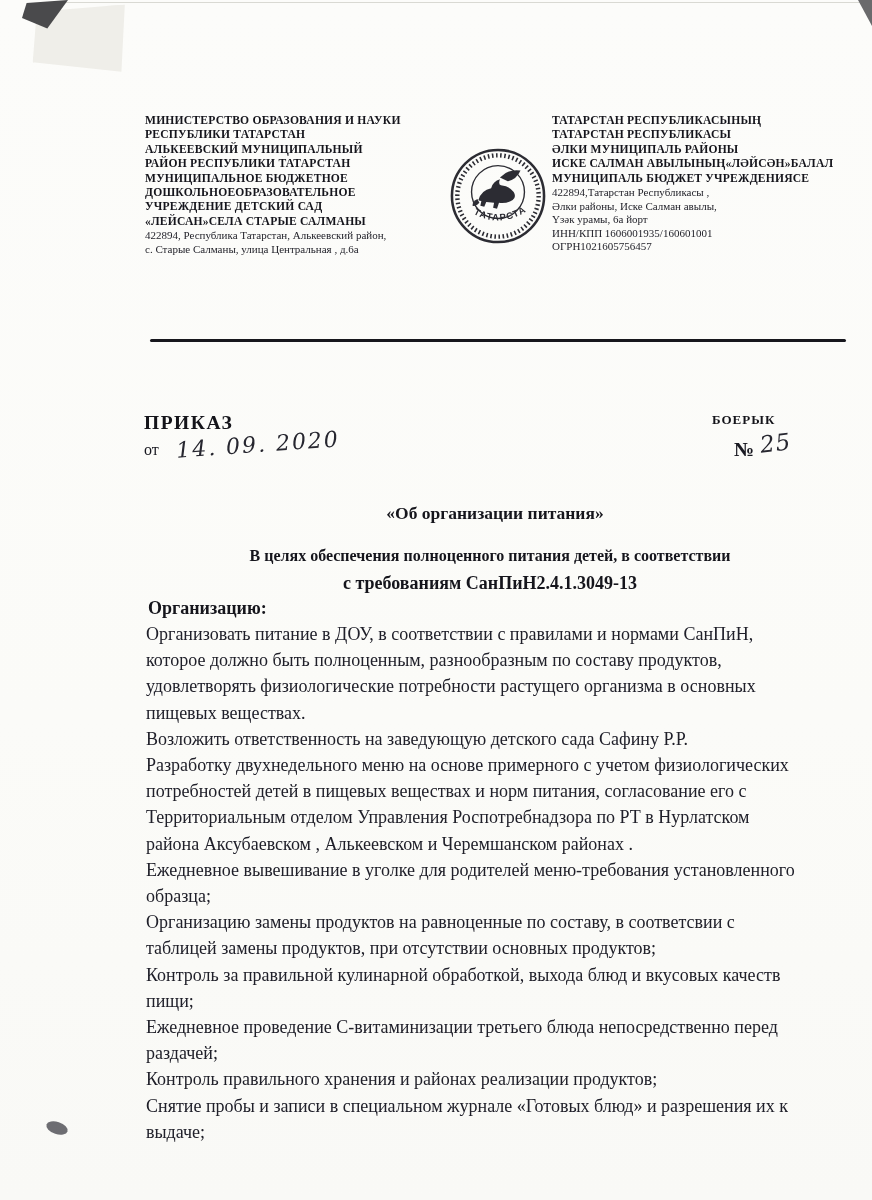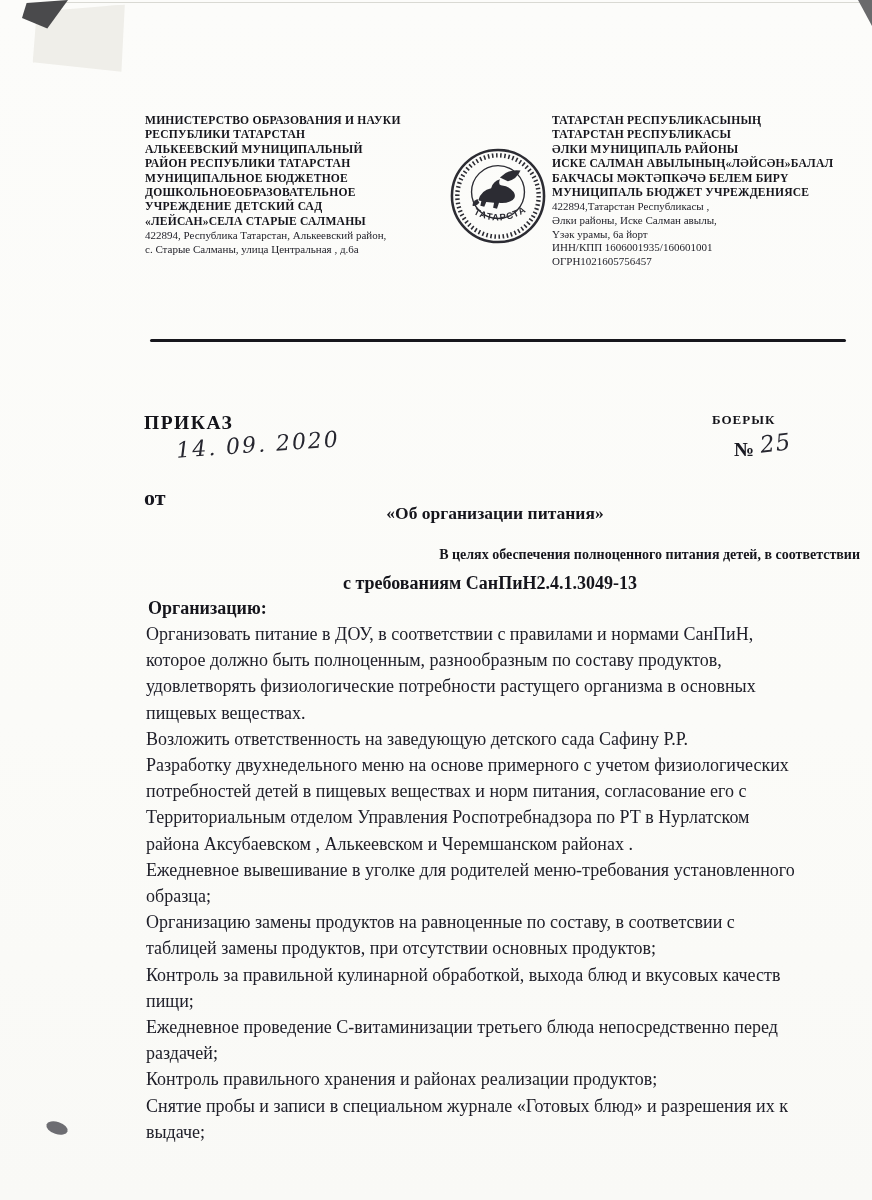--- a/index.html
+++ b/index.html
@@ -26,31 +26,31 @@
   .lh-left{position:absolute;left:145px;top:114px;width:302px;}
   .lh-right{position:absolute;left:552px;top:114px;width:318px;}
   .lh-line{font-weight:bold;font-size:11.6px;line-height:14.4px;letter-spacing:.2px;color:#15151c;}
   .lh-addr{font-weight:normal;font-size:11px;line-height:13.6px;color:#23232b;}
   .emblem{position:absolute;left:449px;top:146px;width:98px;height:100px;}
   
   .divider{position:absolute;left:150px;top:339px;width:696px;height:3px;background:#17171d;border-radius:2px;}
   
   .t-ru{position:absolute;left:144px;top:412px;font-size:19.5px;font-weight:bold;letter-spacing:1.5px;color:#14141a;}
   .t-tt{position:absolute;left:712px;top:412px;font-size:13px;font-weight:bold;letter-spacing:1px;color:#14141a;}
-  .date-prefix{position:absolute;left:144px;top:441px;font-size:22px;font-weight:bold;color:#17171f;margin-top:44px;}
+  .date-prefix{position:absolute;left:144px;top:441px;font-size:16px;font-weight:normal;color:#17171f;}
   .date-hand{position:absolute;left:176px;top:432px;font-size:22px;font-style:italic;
     font-family:"DejaVu Serif",serif;color:#26262f;transform:rotate(-4deg);letter-spacing:2px;}
   .num-sign{position:absolute;left:734px;top:438px;font-size:20px;font-weight:bold;color:#1a1a22;}
   .num-hand{position:absolute;left:760px;top:430px;font-size:23px;font-style:italic;
     font-family:"DejaVu Serif",serif;color:#26262f;transform:rotate(-7deg);letter-spacing:1px;}
   
   .subject{position:absolute;left:145px;top:503px;width:700px;text-align:center;
     font-size:17.5px;font-weight:bold;color:#15151c;}
-  .pre1{position:absolute;left:120px;top:547px;width:740px;text-align:right;
-    font-size:14px;font-weight:bold;color:#15151c;}
+  .pre1{position:absolute;left:120px;top:547px;width:740px;text-align:center;
+    font-size:16px;font-weight:bold;color:#15151c;}
   .pre2{position:absolute;left:120px;top:573px;width:740px;text-align:center;
     font-size:18px;font-weight:bold;color:#15151c;}
   .resolve{position:absolute;left:148px;top:598px;font-size:18px;font-weight:bold;color:#15151c;}
   
   .body-text{position:absolute;left:146px;top:621px;width:660px;font-size:18px;
     line-height:26.2px;color:#20202a;}
   .body-text p{margin:0;}
 </style>
 </head>
 <body>
@@ -90,21 +90,20 @@
         <textPath href="#embArc" startOffset="2">ТАТАРСТАН</textPath>
       </text>
     </svg>
   </div>
 
   <div class="lh-right">
     <div class="lh-line">ТАТАРСТАН РЕСПУБЛИКАСЫНЫҢ</div>
     <div class="lh-line">ТАТАРСТАН РЕСПУБЛИКАСЫ</div>
     <div class="lh-line">ӘЛКИ МУНИЦИПАЛЬ РАЙОНЫ</div>
     <div class="lh-line">ИСКЕ САЛМАН АВЫЛЫНЫҢ«ЛӘЙСӘН»БАЛАЛ</div>
-    <div class="lh-line">БАКЧАСЫ МӘКТӘПКӘЧӘ БЕЛЕМ БИРҮ</div>
     <div class="lh-line">МУНИЦИПАЛЬ БЮДЖЕТ УЧРЕЖДЕНИЯСЕ</div>
     <div class="lh-addr">422894,Татарстан Республикасы ,</div>
     <div class="lh-addr">Әлки районы, Иске Салман авылы,</div>
     <div class="lh-addr">Үзәк урамы, 6а йорт</div>
     <div class="lh-addr">ИНН/КПП 1606001935/160601001</div>
     <div class="lh-addr">ОГРН1021605756457</div>
   </div>
 
   <div class="divider"></div>
 

